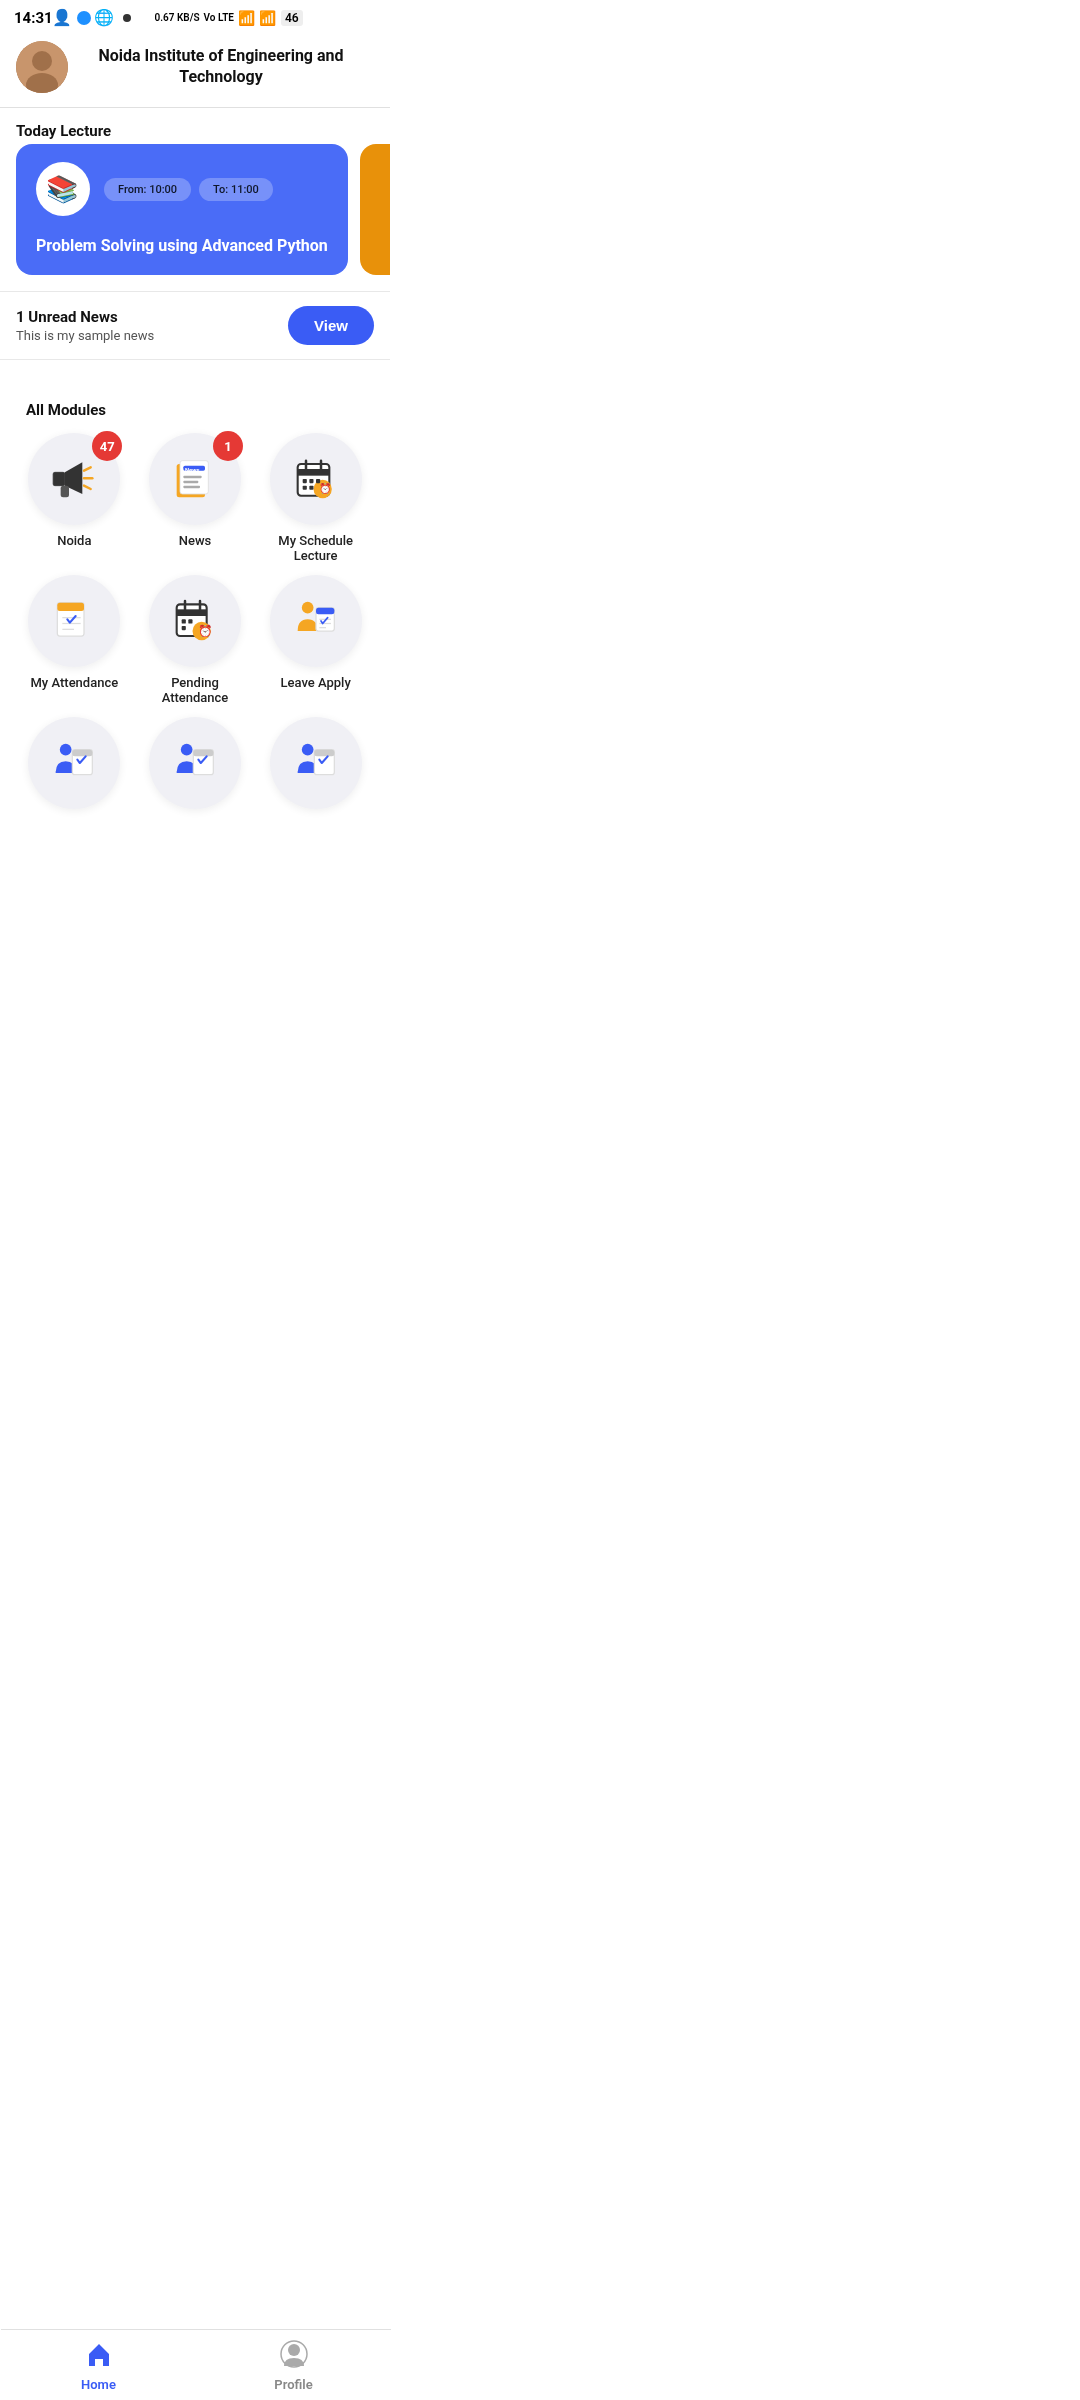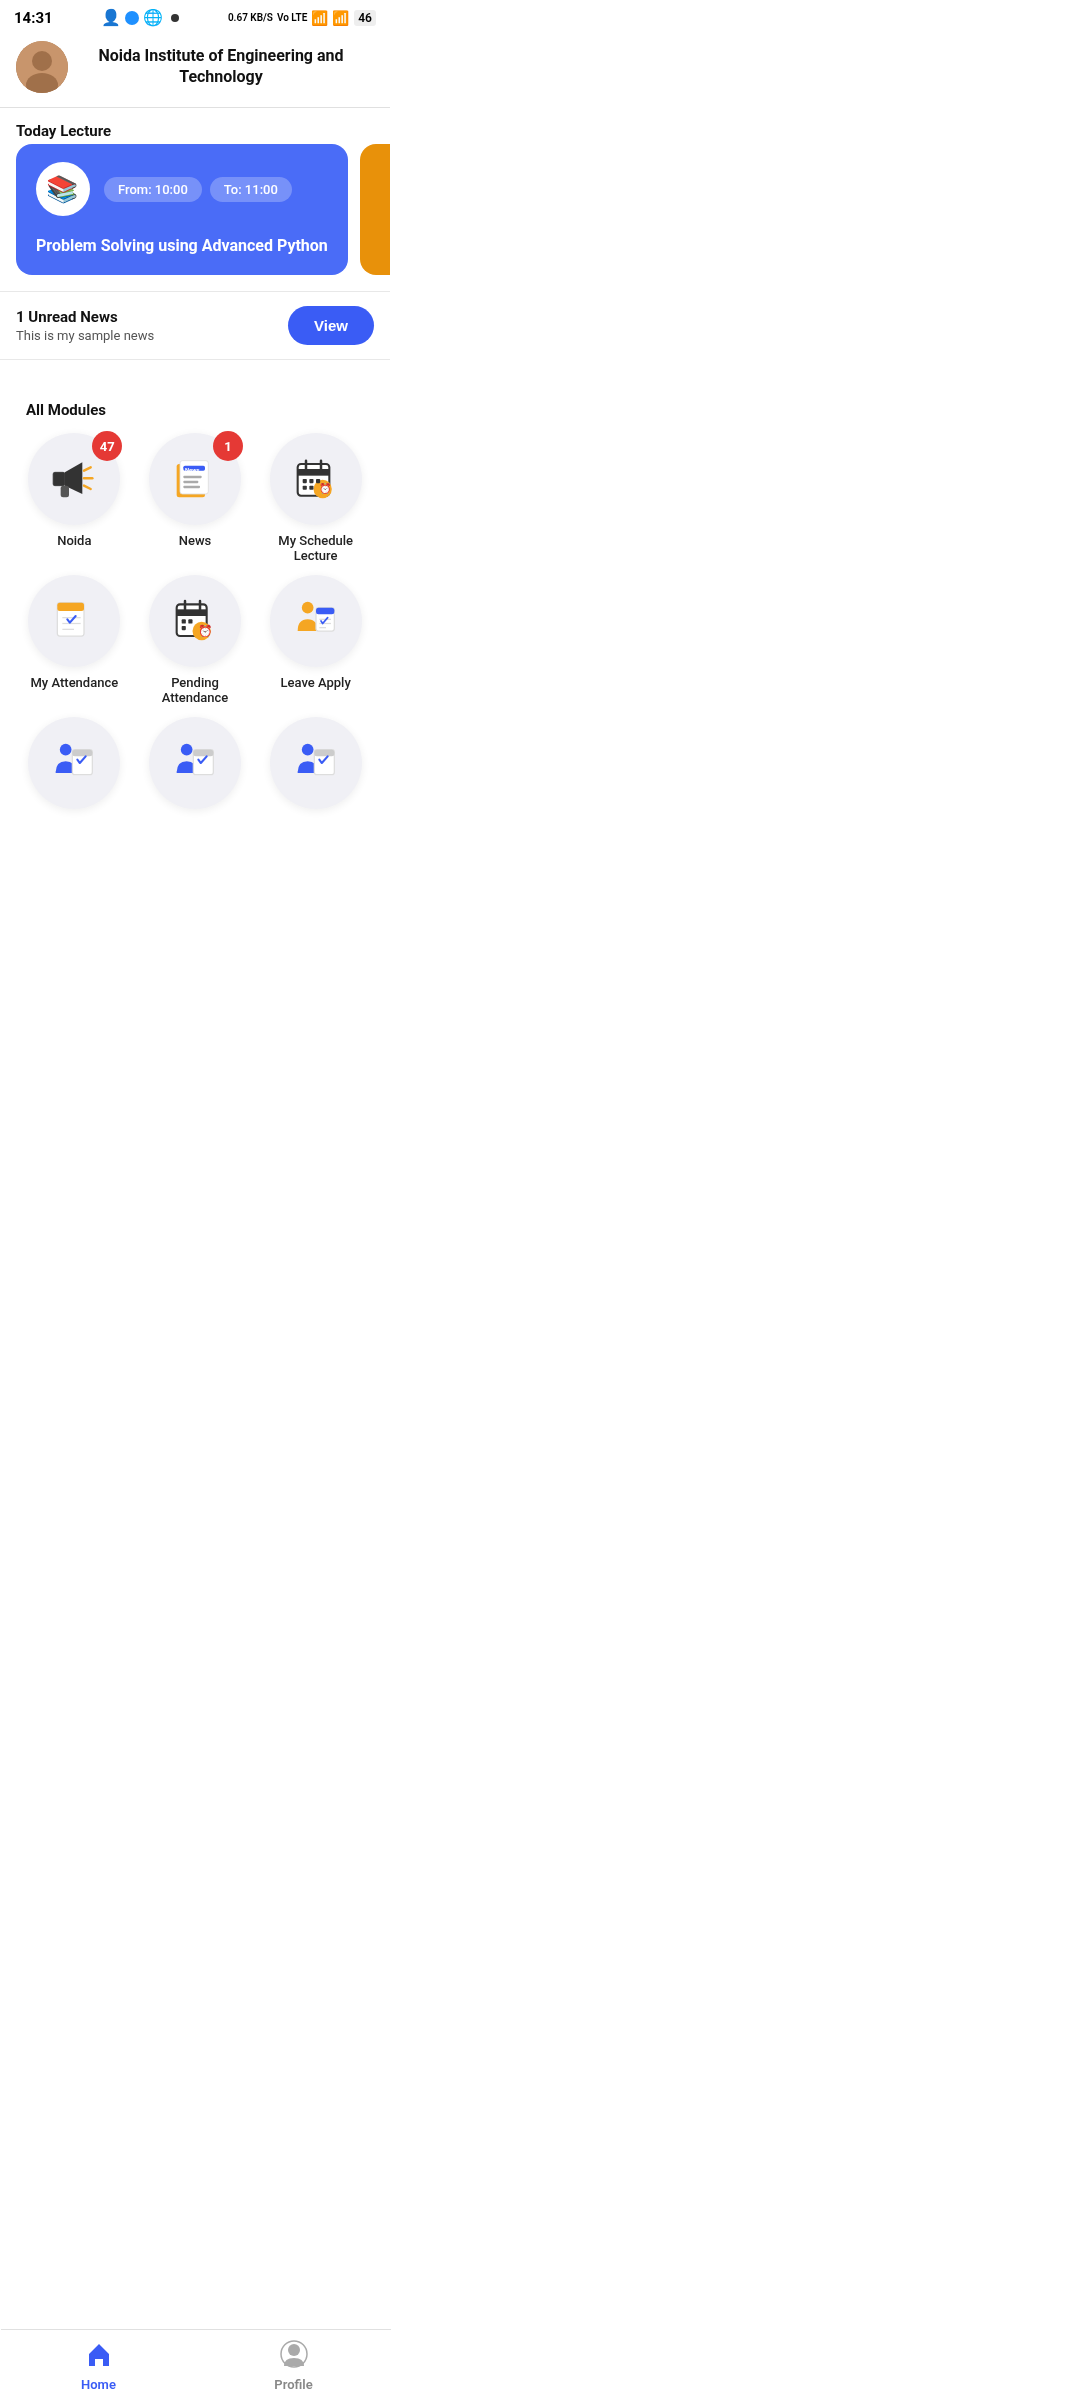--- a/index.html
+++ b/index.html
@@ -9,30 +9,29 @@
       background: #fff;
       width: 390px;
       min-height: 860px;
       overflow-x: hidden;
       position: relative;
     }
 
     
     .status-bar {
       display: flex;
-      justify-content: space-between;
       align-items: center;
       padding: 8px 14px 4px;
       font-size: 13px;
       font-weight: 600;
       background: #fff;
     }
     .status-left { font-size: 15px; font-weight: 700; }
     .status-icons { display: flex; align-items: center; gap: 4px; }
-    .status-right { display: flex; align-items: center; gap: 4px; font-size: 11px; }
+    .status-right { display: flex; align-items: center; gap: 4px; font-size: 11px; margin-left: 24px; }
 
     
     .header {
       display: flex;
       align-items: center;
       padding: 10px 16px 14px;
       border-bottom: 1px solid #e0e0e0;
     }
     .avatar {
       width: 52px; height: 52px;
@@ -94,23 +93,23 @@
       flex-shrink: 0;
     }
     .lecture-times {
       display: flex;
       gap: 8px;
     }
     .time-badge {
       background: rgba(255,255,255,0.25);
       border-radius: 20px;
       padding: 5px 14px;
-      font-size: 13px;
+      font-size: 11px;
       font-weight: 500;
-      color: #ffffff;
+      color: #0f172a;
     }
     .lecture-title {
       font-size: 16px;
       font-weight: 700;
       color: #ffffff;
     }
     .lecture-card-orange {
       background: #e8910a;
       border-radius: 16px;
       min-width: 60px;

